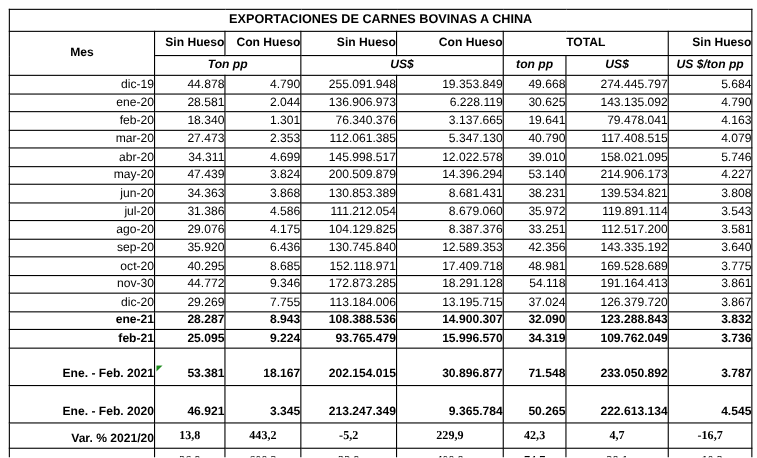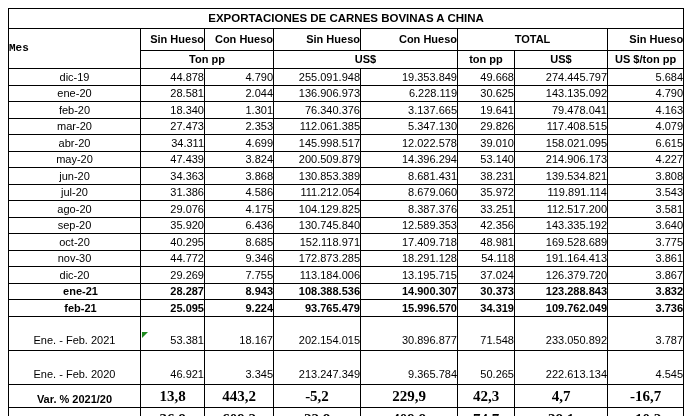--- a/index.html
+++ b/index.html
@@ -26,39 +26,39 @@
     line-height:1.1;
     vertical-align:middle;
   }
   tr.r-title th{
     height:19px;
     font-size:11.5px;
     font-weight:bold;
     text-align:center;
   }
   tr.r-h1 th{height:21px;font-weight:bold;}
-  tr.r-h2 th{height:17px;font-weight:bold;}
+  tr.r-h2 th{height:17px;font-weight:bold;font-style:italic;}
   th.h-left{text-align:right;padding-left:3px;}
   th.h-center{}
-  th.h-mes{text-align:left;vertical-align:bottom;padding-left:2px;padding-bottom:1px;font-family:Liberation Mono, monospace;}
-  td.lbl{text-align:center;padding-left:2px;}
+  th.h-mes{text-align:center;vertical-align:bottom;padding-left:2px;padding-bottom:1px;}
+  td.lbl{text-align:right;padding-left:2px;}
   td.num{text-align:right;padding-right:3px;}
   tr.r-normal td{height:15.5px;}
   tr.r-bold td{height:15.5px;font-weight:bold;padding-left:12px;}
   tr.r-summary td{
     height:30px;
-    font-weight:normal;
+    font-weight:bold;
     vertical-align:bottom;
     padding-bottom:3px;
   }
   tr.r-var td{height:20.5px;font-weight:bold;}
   tr.r-var td.lbl{vertical-align:bottom;padding-bottom:2px;}
   tr.r-var td.num{
     font-family:"Liberation Serif", serif;
-    font-size:15px;
+    font-size:11px;
     text-align:center;
     padding-right:0;
     vertical-align:middle;
   }
   .flag-marker{
     position:absolute;
     left:142px;top:332px;
     width:6px;height:6px;
     background:#1d8a1d;
     clip-path:polygon(0 0, 100% 0, 0 100%);
@@ -130,33 +130,33 @@
           <td class="num">19.641</td>
           <td class="num">79.478.041</td>
           <td class="num">4.163</td>
         </tr>
         <tr class="r-normal">
           <td class="lbl">mar-20</td>
           <td class="num">27.473</td>
           <td class="num">2.353</td>
           <td class="num">112.061.385</td>
           <td class="num">5.347.130</td>
-          <td class="num">29.826</td>
+          <td class="num">40.790</td>
           <td class="num">117.408.515</td>
           <td class="num">4.079</td>
         </tr>
         <tr class="r-normal">
           <td class="lbl">abr-20</td>
           <td class="num">34.311</td>
           <td class="num">4.699</td>
           <td class="num">145.998.517</td>
           <td class="num">12.022.578</td>
           <td class="num">39.010</td>
           <td class="num">158.021.095</td>
-          <td class="num">6.615</td>
+          <td class="num">5.746</td>
         </tr>
         <tr class="r-normal">
           <td class="lbl">may-20</td>
           <td class="num">47.439</td>
           <td class="num">3.824</td>
           <td class="num">200.509.879</td>
           <td class="num">14.396.294</td>
           <td class="num">53.140</td>
           <td class="num">214.906.173</td>
           <td class="num">4.227</td>
@@ -230,21 +230,21 @@
           <td class="num">37.024</td>
           <td class="num">126.379.720</td>
           <td class="num">3.867</td>
         </tr>
         <tr class="r-bold">
           <td class="lbl">ene-21</td>
           <td class="num">28.287</td>
           <td class="num">8.943</td>
           <td class="num">108.388.536</td>
           <td class="num">14.900.307</td>
-          <td class="num">30.373</td>
+          <td class="num">32.090</td>
           <td class="num">123.288.843</td>
           <td class="num">3.832</td>
         </tr>
         <tr class="r-bold">
           <td class="lbl">feb-21</td>
           <td class="num">25.095</td>
           <td class="num">9.224</td>
           <td class="num">93.765.479</td>
           <td class="num">15.996.570</td>
           <td class="num">34.319</td>

